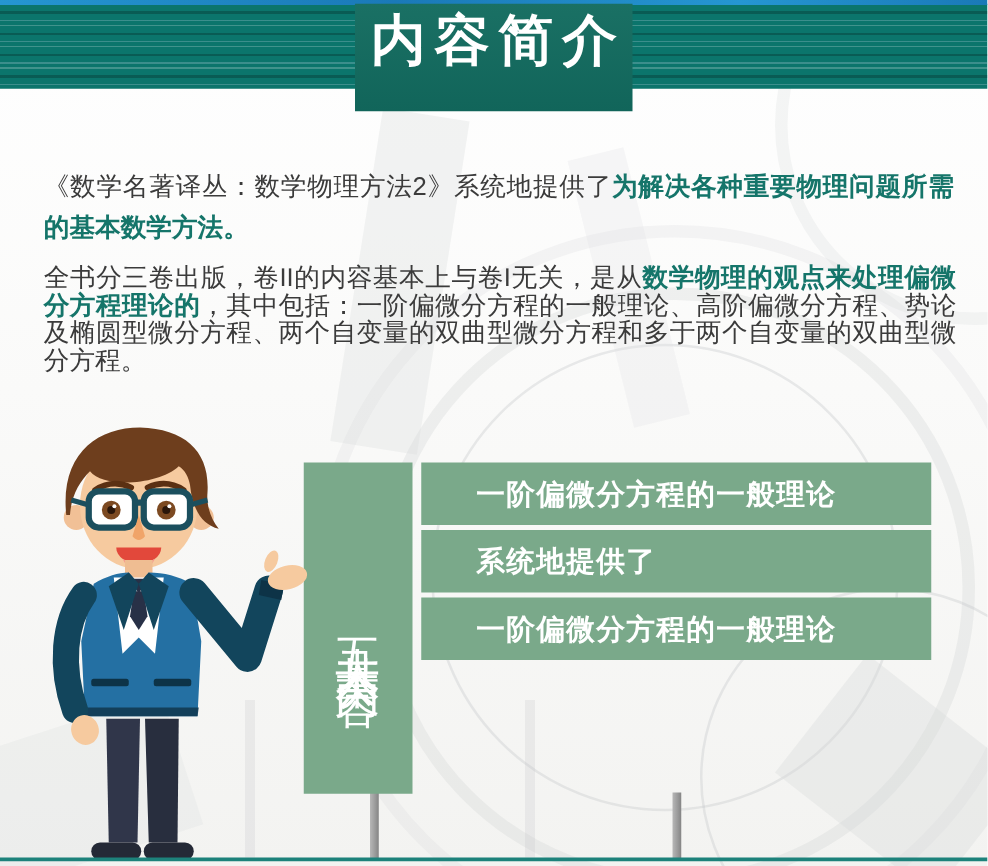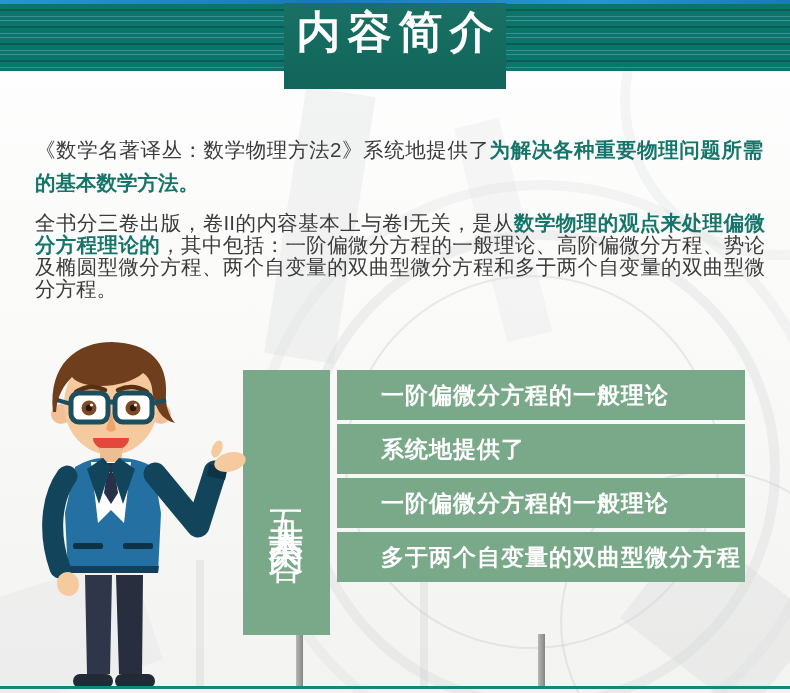--- a/index.html
+++ b/index.html
@@ -95,23 +95,20 @@
   <div class="panel rows" style="position:absolute;">
     <div class="row">
       <span class="r">一阶偏微分方程的一般理论</span>
       </div>
     <div class="row">
       <span class="r">系统地提供了</span>
       </div>
     <div class="row">
       <span class="r">一阶偏微分方程的一般理论</span>
       </div>
-    <div class="row">
-      <span class="r">多于两个自变量的双曲型微分方程</span>
-      </div>
   </div>
 
   <div class="man">
     <svg viewBox="0 0 240 354" width="240" height="354" xmlns="http://www.w3.org/2000/svg">
 
       <g>
         <path d="M70,237 L97,237 L95,336 L72,336 Z" fill="#30364a"></path>
         <path d="M101,237 L128,237 L127,336 L104,336 Z" fill="#282e3e"></path>
         <rect x="58" y="336" width="40" height="14" rx="7" fill="#242936"></rect>
         <rect x="100" y="336" width="40" height="14" rx="7" fill="#242936"></rect>

